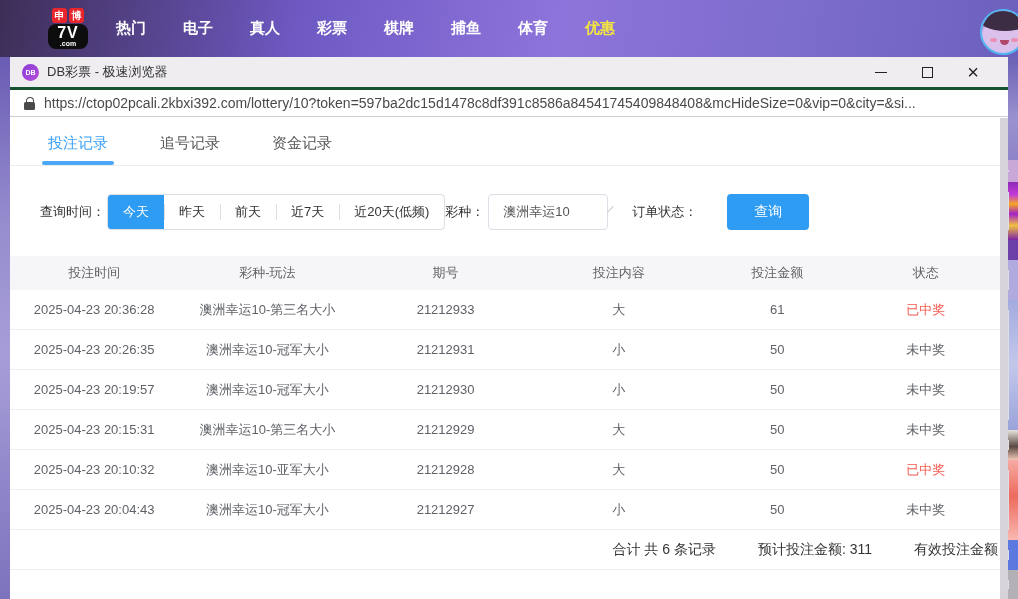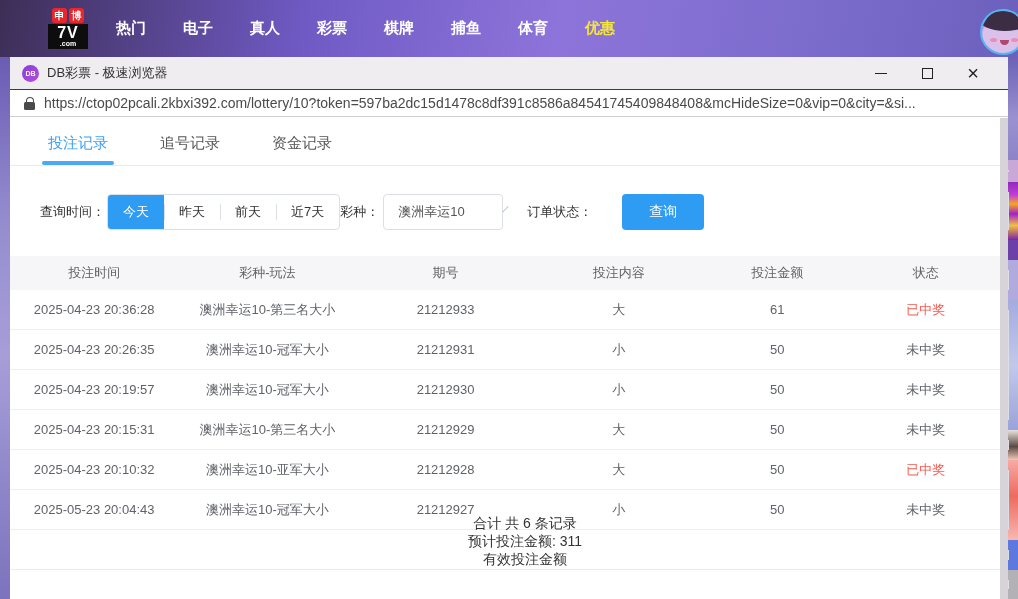--- a/index.html
+++ b/index.html
@@ -8,21 +8,21 @@
   #stage { position:relative; width:1018px; height:599px; overflow:hidden; }
 
   
   .site-bar { position:absolute; left:0; top:0; width:1018px; height:57px;
     background:linear-gradient(100deg,#3d2e56 0%,#6f5ac4 30%,#8d74da 55%,#7b6ccb 80%,#6c60bd 100%);
     display:flex; align-items:center; }
   .logo { display:flex; flex-direction:column; align-items:center; margin-left:48px; margin-right:28px; }
   .logo-cn { display:flex; gap:2px; margin-bottom:1px; }
   .cn-sq { width:15px; height:15px; background:#e8272c; border-radius:3px; color:#fff;
     font-size:10px; font-weight:bold; display:flex; align-items:center; justify-content:center; }
-  .logo-7v { background:#0d0d0d; border-radius:0; color:#fff; width:40px; padding:1px 0 2px;
+  .logo-7v { background:#0d0d0d; border-radius:8px; color:#fff; width:40px; padding:1px 0 2px;
     text-align:center; line-height:1; }
   .logo-7v .big { font-size:16px; font-weight:bold; letter-spacing:1px; }
   .logo-7v .small { font-size:7px; font-weight:bold; display:block; margin-top:-1px; }
   .site-nav { display:flex; gap:37px; }
   .site-nav .nav-item { color:#fff; font-size:15px; font-weight:bold; cursor:pointer; white-space:nowrap; }
   .site-nav .nav-item.hot { color:#f5e63f; }
   .avatar { position:absolute; left:980px; top:9px; width:46px; height:46px; border-radius:50%;
     border:2px solid #55b6f2; background:radial-gradient(circle at 45% 62%,#dcc0ec 0 52%,#b88fd6 60%,#8f5fb8 100%);
     overflow:hidden; }
   .avatar .hair { position:absolute; left:-4px; top:-6px; width:54px; height:26px;
@@ -37,21 +37,21 @@
   
   .left-strip { position:absolute; left:0; top:57px; width:10px; height:542px;
     background:linear-gradient(180deg,#6a5cb4 0%,#958cce 30%,#a79ed8 55%,#8e85c9 80%,#7d73bd 100%); }
   .right-strip { position:absolute; left:1008px; top:57px; width:10px; height:542px; }
   .right-strip .seg { width:10px; }
 
   
   .window { position:absolute; left:10px; top:57px; width:998px; height:542px;
     background:#fff; }
   .title-bar { height:33px; background:#efedf0; display:flex; align-items:center; padding:0 12px;
-    border-bottom:1px solid #14532d; }
+    border-bottom:3px solid #14532d; }
   .tab-ico { width:17px; height:17px; border-radius:50%;
     background:linear-gradient(135deg,#8a3bd8,#b44fd8); color:#fff; font-size:7px; font-weight:bold;
     display:flex; align-items:center; justify-content:center; margin-right:8px; }
   .win-title { font-size:13px; color:#333; }
   .win-controls { margin-left:auto; display:flex; align-items:center; gap:0; }
   .wc { width:46px; height:28px; display:flex; align-items:center; justify-content:center;
     color:#222; cursor:pointer; }
   .wc .min-glyph { display:block; width:12px; border-top:1.5px solid #222; }
   .wc .max-glyph { display:block; width:11px; height:11px; border:1.5px solid #222; }
   .wc .close-glyph { font-size:20px; line-height:1; font-weight:400; }
@@ -95,21 +95,21 @@
 
   .tbl { margin-top:26px; width:990px; }
   .trow { display:flex; align-items:center; height:40px; border-bottom:1px solid #eceef3; }
   .thead { background:#f6f6f8; height:34px; border-bottom:none; }
   .tcell { text-align:center; font-size:13px; color:#5f6268; overflow:hidden; white-space:nowrap; }
   .thead .tcell { color:#606266; }
   .c0{width:17%;} .c1{width:18%;} .c2{width:18%;} .c3{width:17%;} .c4{width:15%;} .c5{width:15%;}
   .status-win { color:#f45b51; }
 
   .summary { display:flex; justify-content:flex-end; align-items:center; height:40px;
-    border-bottom:1px solid #ececec; font-size:14px; color:#333; padding-right:2px;flex-direction:column; }
+    border-bottom:1px solid #ececec; font-size:14px; color:#333; padding-right:2px; }
   .summary span { margin-left:42px; white-space:nowrap; }
 </style>
 </head>
 <body>
 
 <div id="stage">
 
   <div class="site-bar">
     <div class="logo">
       <div class="logo-cn">
@@ -189,20 +189,21 @@
         <span class="ptab">资金记录</span>
       </div>
 
       <div class="filter-row">
         <span class="flabel">查询时间：</span>
         <div class="seg-group">
           <span class="seg active">今天</span>
           <span class="seg">昨天</span>
           <span class="seg">前天</span>
           <span class="seg">近7天</span>
+          <span class="seg">近20天(低频)</span>
         </div>
         <span class="flabel ml28">彩种：</span>
         <div class="select sel-lottery">
           <span>澳洲幸运10</span>
           <span class="chev"></span>
         </div>
         <span class="flabel ml24">订单状态：</span>
         <button class="query-btn">查询</button>
       </div>
 
@@ -255,21 +256,21 @@
   <div class="trow">
     <span class="tcell c0">2025-04-23 20:10:32</span>
     <span class="tcell c1">澳洲幸运10-亚军大小</span>
     <span class="tcell c2">21212928</span>
     <span class="tcell c3">大</span>
     <span class="tcell c4">50</span>
     <span class="tcell c5 status-win">已中奖</span>
   </div>
 
   <div class="trow">
-    <span class="tcell c0">2025-05-23 20:04:43</span>
+    <span class="tcell c0">2025-04-23 20:04:43</span>
     <span class="tcell c1">澳洲幸运10-冠军大小</span>
     <span class="tcell c2">21212927</span>
     <span class="tcell c3">小</span>
     <span class="tcell c4">50</span>
     <span class="tcell c5">未中奖</span>
   </div>
 </div>
         <div class="summary">
           <span>合计 共 6 条记录</span>
           <span>预计投注金额: 311</span>

